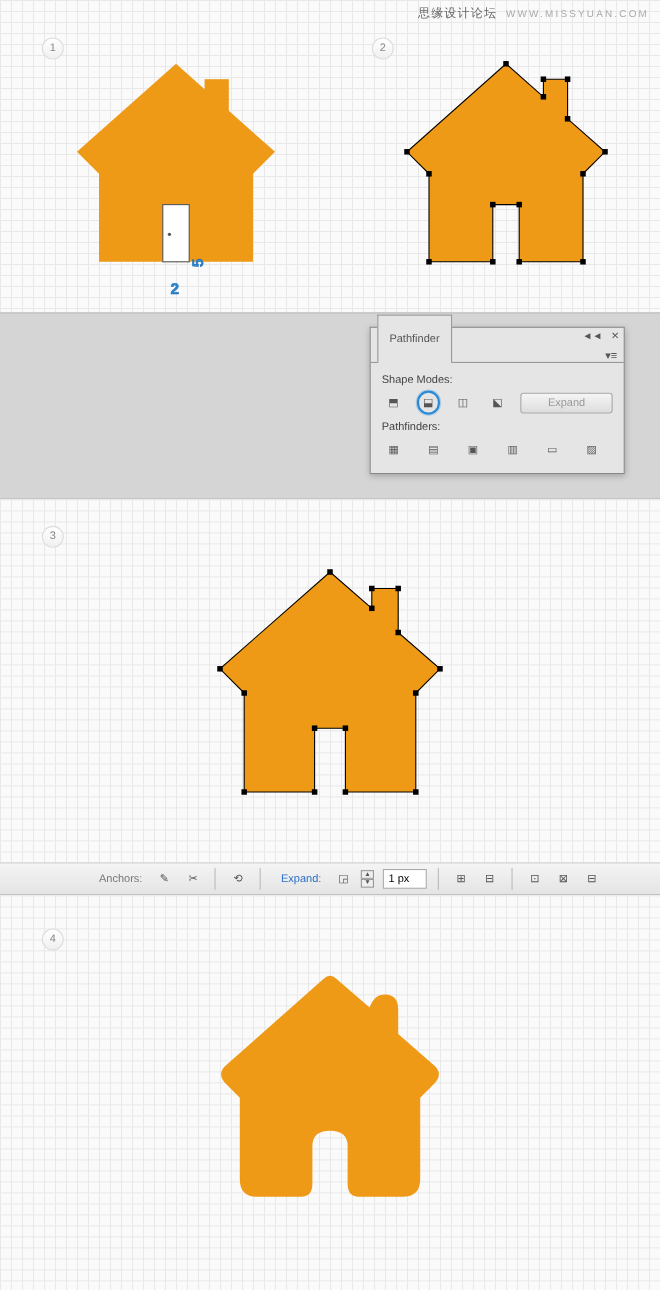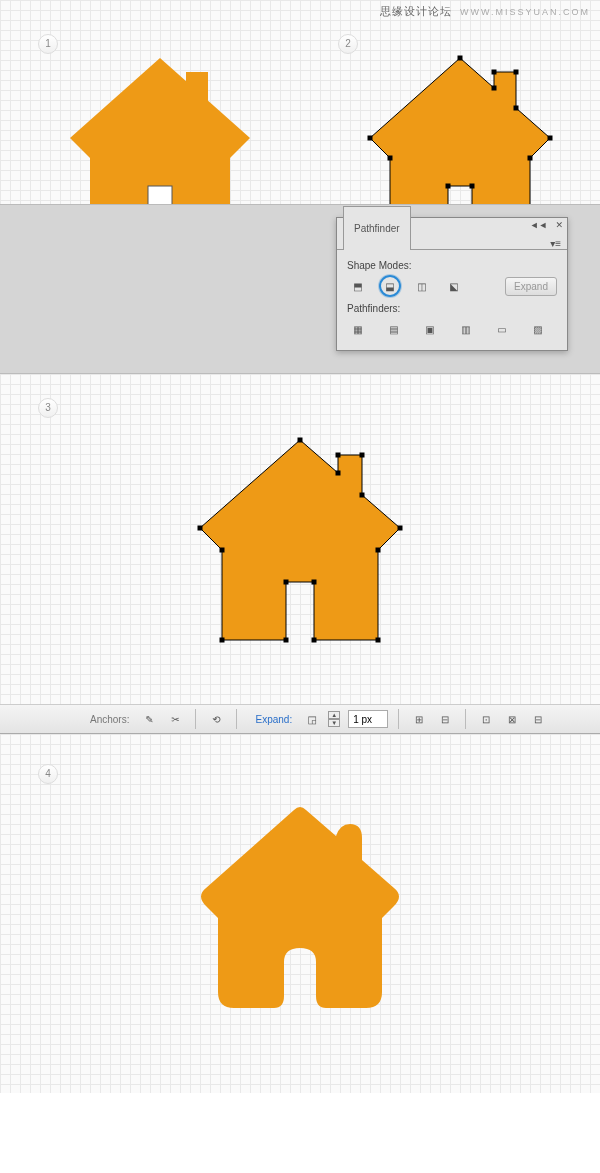--- a/index.html
+++ b/index.html
@@ -100,21 +100,21 @@
   }
   .mode-btn.highlight {
     border: 2px solid #2a8ad6;
     border-radius: 50%;
     box-shadow: 0 0 0 1px rgba(42,138,214,0.3);
   }
   .expand-btn {
     margin-left: auto;
     border: 1px solid #aaa;
     background: linear-gradient(#f5f5f5,#ddd);
-    padding: 3px 8px;
+    padding: 3px 24px;
     font-size: 10px;
     color: #999;
     border-radius: 3px;
   }
   .pf-row { display: flex; gap: 14px; margin-top: 4px;}
   
   .toolbar-strip {
     height: 30px;
     background: linear-gradient(#f4f4f4,#e4e4e4);
     border-top: 1px solid #ccc;
@@ -161,21 +161,21 @@
   }
   .anchor-pt{
     position:absolute;width:5px;height:5px;background:#000;
     transform:translate(-50%,-50%);
   }
   svg { display:block; }
 </style>
 </head>
 <body>
 
-<div class="grid-bg" style="height:204px;">
+<div class="grid-bg" style="height:284px;">
   <div class="watermark-top">
     <span>思缘设计论坛</span>
     <span class="small">WWW.MISSYUAN.COM</span>
   </div>
   <div class="step-badge" style="top:34px;left:38px;">1</div>
   <div class="step-badge" style="top:34px;left:338px;">2</div>
 
   <svg class="house" style="left:60px;top:48px;" width="200" height="200">
     <path d="M100 10 L190 90 L170 110 L170 190 L30 190 L30 110 L10 90 Z" fill="#ee9a16"></path>
     <rect x="126" y="24" width="22" height="50" fill="#ee9a16"></rect>

